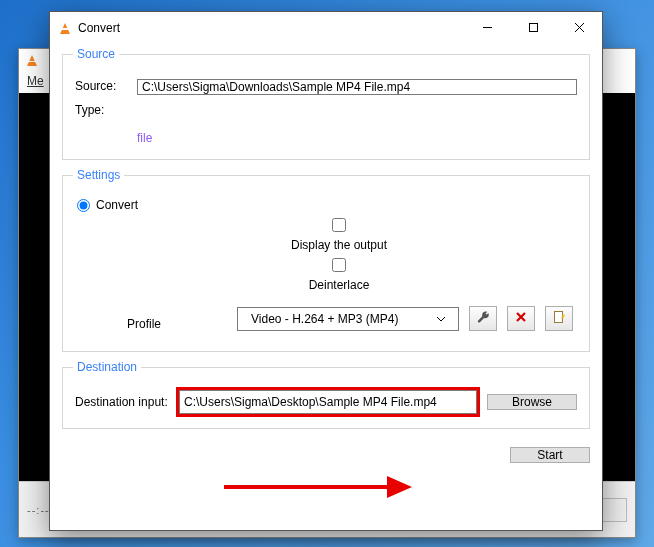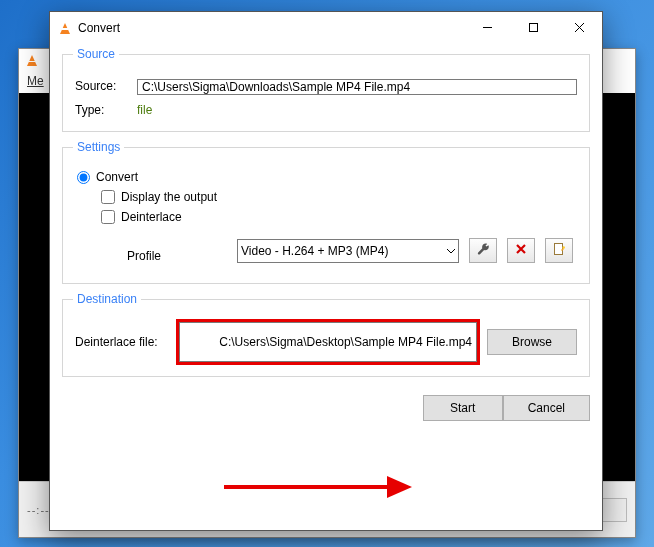--- a/index.html
+++ b/index.html
@@ -101,60 +101,60 @@
   .row { display: flex; margin-top: 8px; }
   .lbl { width: 62px; color:#000; }
   .text-input {
     flex: 1; height: 16px;
     border: 1px solid #7a7a7a;
     padding: 2px 4px;
     font-size: 12px;
     font-family: inherit;
     background:#fff;
   }
-  .type-val { color:#4d7c0f;}
+  .type-val { color:#8b5cf6;margin-top:28px;}
   .radio-row { display:flex; align-items:center; margin: 6px 0 6px 2px; gap:6px; }
   input[type=radio] { width:13px;height:13px; }
   .indent { margin-left: 26px; }
-  .chk-row { display:flex; align-items:center; gap:6px; margin:6px 0; }
+  .chk-row { display:flex; align-items:center; gap:6px; margin:6px 0;flex-direction:column; }
   input[type=checkbox] { width:14px;height:14px; }
 
   .profile-row { display:flex; align-items:flex-end; margin: 14px 0 6px 26px; gap:10px;}
   .profile-label { width: 100px; }
   .combo {
     width: 222px; height: 24px;
     border: 1px solid #7a7a7a;
     background:#fff;
-    display:flex; align-items:center; padding:0 3px;
+    display:flex; align-items:center; padding:0 13px;
     justify-content: space-between;
   }
   .combo .caret svg { width:8px;height:8px; }
   .toolbtn {
     width: 28px; height: 25px;
     border:1px solid #adadad;
     background: linear-gradient(#fdfdfd,#e7e7e7);
     display:flex;align-items:center;justify-content:center;
   }
   .toolbtn svg { width:14px;height:14px; }
 
   .dest-row { display:flex; align-items:center; gap:10px; }
   .dest-label { width:94px; }
   .dest-input-wrap { position:relative; flex:1; }
   .dest-input {
-    width: 100%; height: 40px;
+    width: 100%; height: 24px;
     border: 1px solid #7a7a7a;
-    padding: 2px 4px; font-size:12px; font-family:inherit;text-align:right;
+    padding: 2px 4px; font-size:12px; font-family:inherit;
   }
   .red-highlight {
     position:absolute; inset:-3px;
     border: 3px solid #e60000;
     pointer-events:none;
   }
   .browse-btn, .dlg-btn {
-    height: 26px;
+    height: 16px;
     min-width: 82px;
     border:1px solid #adadad;
     background: #e1e1e1;
     font-family:inherit; font-size:12px;
     padding: 0 24px;
   }
   .dlg-btn { min-width: 80px; }
   .footer {
     display:flex; justify-content:flex-end; gap:0;
     margin-top: 10px;
@@ -281,32 +281,31 @@
             </span>
           </button>
         </div>
       </div>
 
     </fieldset>
 
     <fieldset>
       <legend>Destination</legend>
       <div class="dest-row" style="margin-top:6px">
-        <span class="dest-label">Deinterlace file:</span>
+        <span class="dest-label">Destination input:</span>
         <div class="dest-input-wrap">
           <input class="dest-input" type="text" value="C:\Users\Sigma\Desktop\Sample MP4 File.mp4" style="">
           <div class="red-highlight"></div>
         </div>
         <button class="browse-btn">Browse</button>
       </div>
     </fieldset>
 
     <div class="footer">
       <button class="dlg-btn">Start</button>
-      <button class="dlg-btn">Cancel</button>
     </div>
   </div>
 </div>
 
 <svg class="arrow" style="left:222px; top:470px; width:190px; height:34px;" viewBox="0 0 190 34">
   <line x1="2" y1="17" x2="165" y2="17" stroke="#e60000" stroke-width="4"></line>
   <polygon points="165,6 190,17 165,28" fill="#e60000"></polygon>
 </svg>
 
 </body></html>

